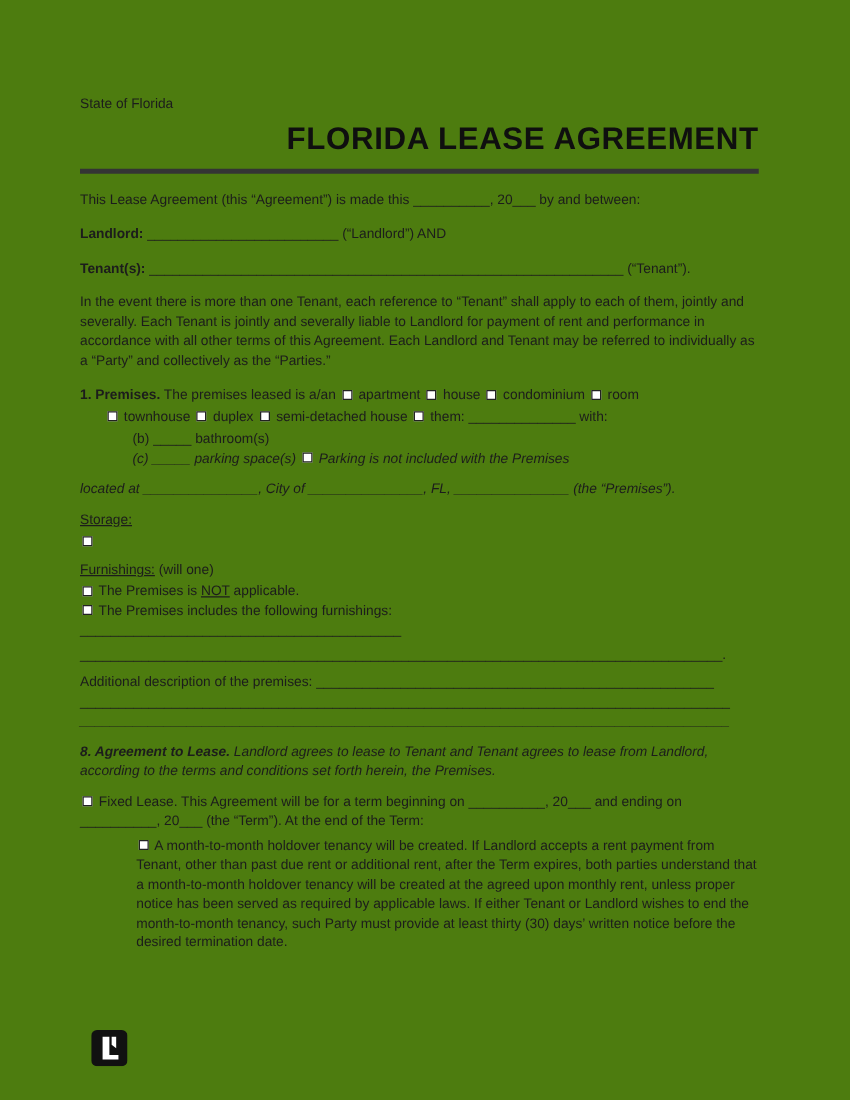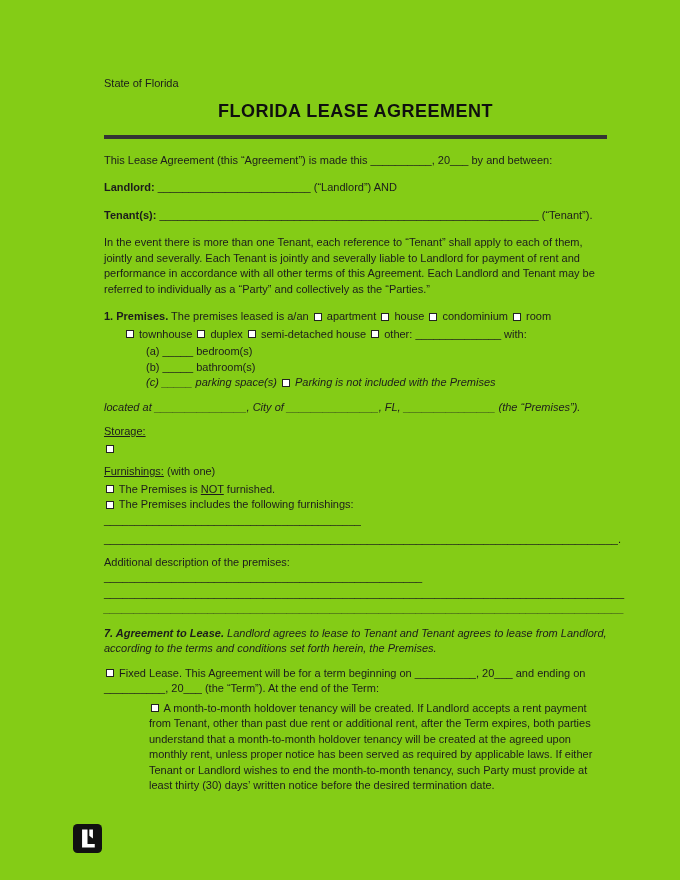--- a/index.html
+++ b/index.html
@@ -1,23 +1,23 @@
 <!DOCTYPE html>
 <html><head>
 <meta charset="utf-8">
 <style>
   * { margin:0; padding:0; box-sizing:border-box; }
   html,body { background:#ffffff; }
   .page {
-    width:680px; height:880px; background:#84cc16; position:relative; overflow:hidden;
+    width:680px; height:880px; background:#4d7c0f; position:relative; overflow:hidden;
     font-family:"Liberation Sans", sans-serif; font-size:11px; color:#1c1c1c;
-    line-height:15.5px; padding:76px 73px 0 104px;
+    line-height:15.5px; padding:76px 73px 0 64px;
   }
   .state { font-size:11px; margin-bottom:3px; }
-  .title { font-size:18px; line-height:32px; font-weight:bold; text-align:center;
+  .title { font-size:25px; line-height:32px; font-weight:bold; text-align:right;
            letter-spacing:0.5px; color:#0f0f0f; margin-bottom:8px; }
   .rule { border:0; border-top:4px solid #343434; margin-bottom:14px; }
   .p { margin-bottom:12px; }
   .g0 { margin-bottom:0; }
   .g2 { margin-bottom:2px; }
   .g4 { margin-bottom:4px; }
   .g7 { margin-bottom:7px; }
   .g9 { margin-bottom:9px;font-style:italic; }
   .indent1 { padding-left:20px; }
   .indent2 { padding-left:42px; }
@@ -40,41 +40,40 @@
 
   <p class="p"><span>This Lease Agreement (this “Agreement”) is made this __________, 20___ by and between:</span></p>
 
   <p class="p"><span style="font-weight: bold;">Landlord:</span><span> _________________________ (“Landlord”) AND</span></p>
 
   <p class="p"><span style="font-weight: bold;">Tenant(s):</span><span> ______________________________________________________________ (“Tenant”).</span></p>
 
   <p class="p"><span>In the event there is more than one Tenant, each reference to “Tenant” shall apply to each of them, jointly and severally. Each Tenant is jointly and severally liable to Landlord for payment of rent and performance in accordance with all other terms of this Agreement. Each Landlord and Tenant may be referred to individually as a “Party” and collectively as the “Parties.”</span></p>
 
   <p class="p g2"><span style="font-weight: bold;">1. Premises.</span><span> The premises leased is a/an </span><span class="checkbox"></span><span> apartment </span><span class="checkbox"></span><span> house </span><span class="checkbox"></span><span> condominium </span><span class="checkbox"></span><span> room</span></p>
-  <p class="p g2 indent1"><span class="checkbox"></span><span> townhouse </span><span class="checkbox"></span><span> duplex </span><span class="checkbox"></span><span> semi-detached house </span><span class="checkbox"></span><span> other: ______________ with:</span></p>
-  <p class="p g0 indent2"><span>(a) _____ bedroom(s)</span></p>
+  <p class="p g2 indent1"><span class="checkbox"></span><span> townhouse </span><span class="checkbox"></span><span> duplex </span><span class="checkbox"></span><span> semi-detached house </span><span class="checkbox"></span><span> them: ______________ with:</span></p>
   <p class="p g0 indent2"><span>(b) _____ bathroom(s)</span></p>
   <p class="p g9 indent2"><span>(c) _____ parking space(s) </span><span class="checkbox"></span><span> Parking is not included with the Premises</span></p>
 
   <p class="p g9"><span>located at _______________, City of _______________, FL, _______________ (the “Premises”).</span></p>
 
   <p class="p g2"><span style="text-decoration: underline;">Storage:</span></p>
   <p class="p g7"><span class="checkbox"></span></p>
 
-  <p class="p g2"><span style="text-decoration: underline;">Furnishings:</span><span> (with one)</span></p>
-  <p class="p g0"><span class="checkbox"></span><span> The Premises is </span><span style="text-decoration: underline; text-align: right;">NOT</span><span> furnished.</span></p>
+  <p class="p g2"><span style="text-decoration: underline;">Furnishings:</span><span> (will one)</span></p>
+  <p class="p g0"><span class="checkbox"></span><span> The Premises is </span><span style="text-decoration: underline; text-align: right;">NOT</span><span> applicable.</span></p>
   <p class="p g0"><span class="checkbox"></span><span> The Premises includes the following furnishings:</span></p>
   <p class="p g4"><span>__________________________________________</span></p>
   <p class="p g7"><span>____________________________________________________________________________________.</span></p>
 
   <p class="p g0"><span>Additional description of the premises: ____________________________________________________</span></p>
   <p class="p g0"><span>_____________________________________________________________________________________</span></p>
   <p class="p g9"><span>_____________________________________________________________________________________</span></p>
 
-  <p class="p g9"><span style="font-weight: bold;">7. Agreement to Lease.</span><span> Landlord agrees to lease to Tenant and Tenant agrees to lease from Landlord, according to the terms and conditions set forth herein, the Premises.</span></p>
+  <p class="p g9"><span style="font-weight: bold;">8. Agreement to Lease.</span><span> Landlord agrees to lease to Tenant and Tenant agrees to lease from Landlord, according to the terms and conditions set forth herein, the Premises.</span></p>
 
 
   <p class="p g4"><span class="checkbox"></span><span> Fixed Lease. This Agreement will be for a term beginning on __________, 20___ and ending on __________, 20___ (the “Term”). At the end of the Term:</span></p>
 
   <p class="p g0 indent3"><span class="checkbox"></span><span> A month-to-month holdover tenancy will be created. If Landlord accepts a rent payment from Tenant, other than past due rent or additional rent, after the Term expires, both parties understand that a month-to-month holdover tenancy will be created at the agreed upon monthly rent, unless proper notice has been served as required by applicable laws. If either Tenant or Landlord wishes to end the month-to-month tenancy, such Party must provide at least thirty (30) days’ written notice before the desired termination date.</span></p>
 
   <div class="logo">
     <svg viewBox="0 0 32 32">
       <rect x="0" y="0" width="32" height="32" rx="5" fill="#111111"></rect>
       <path d="M10 6 h6 v16 h8 v4 H10 z" fill="#ffffff"></path>

